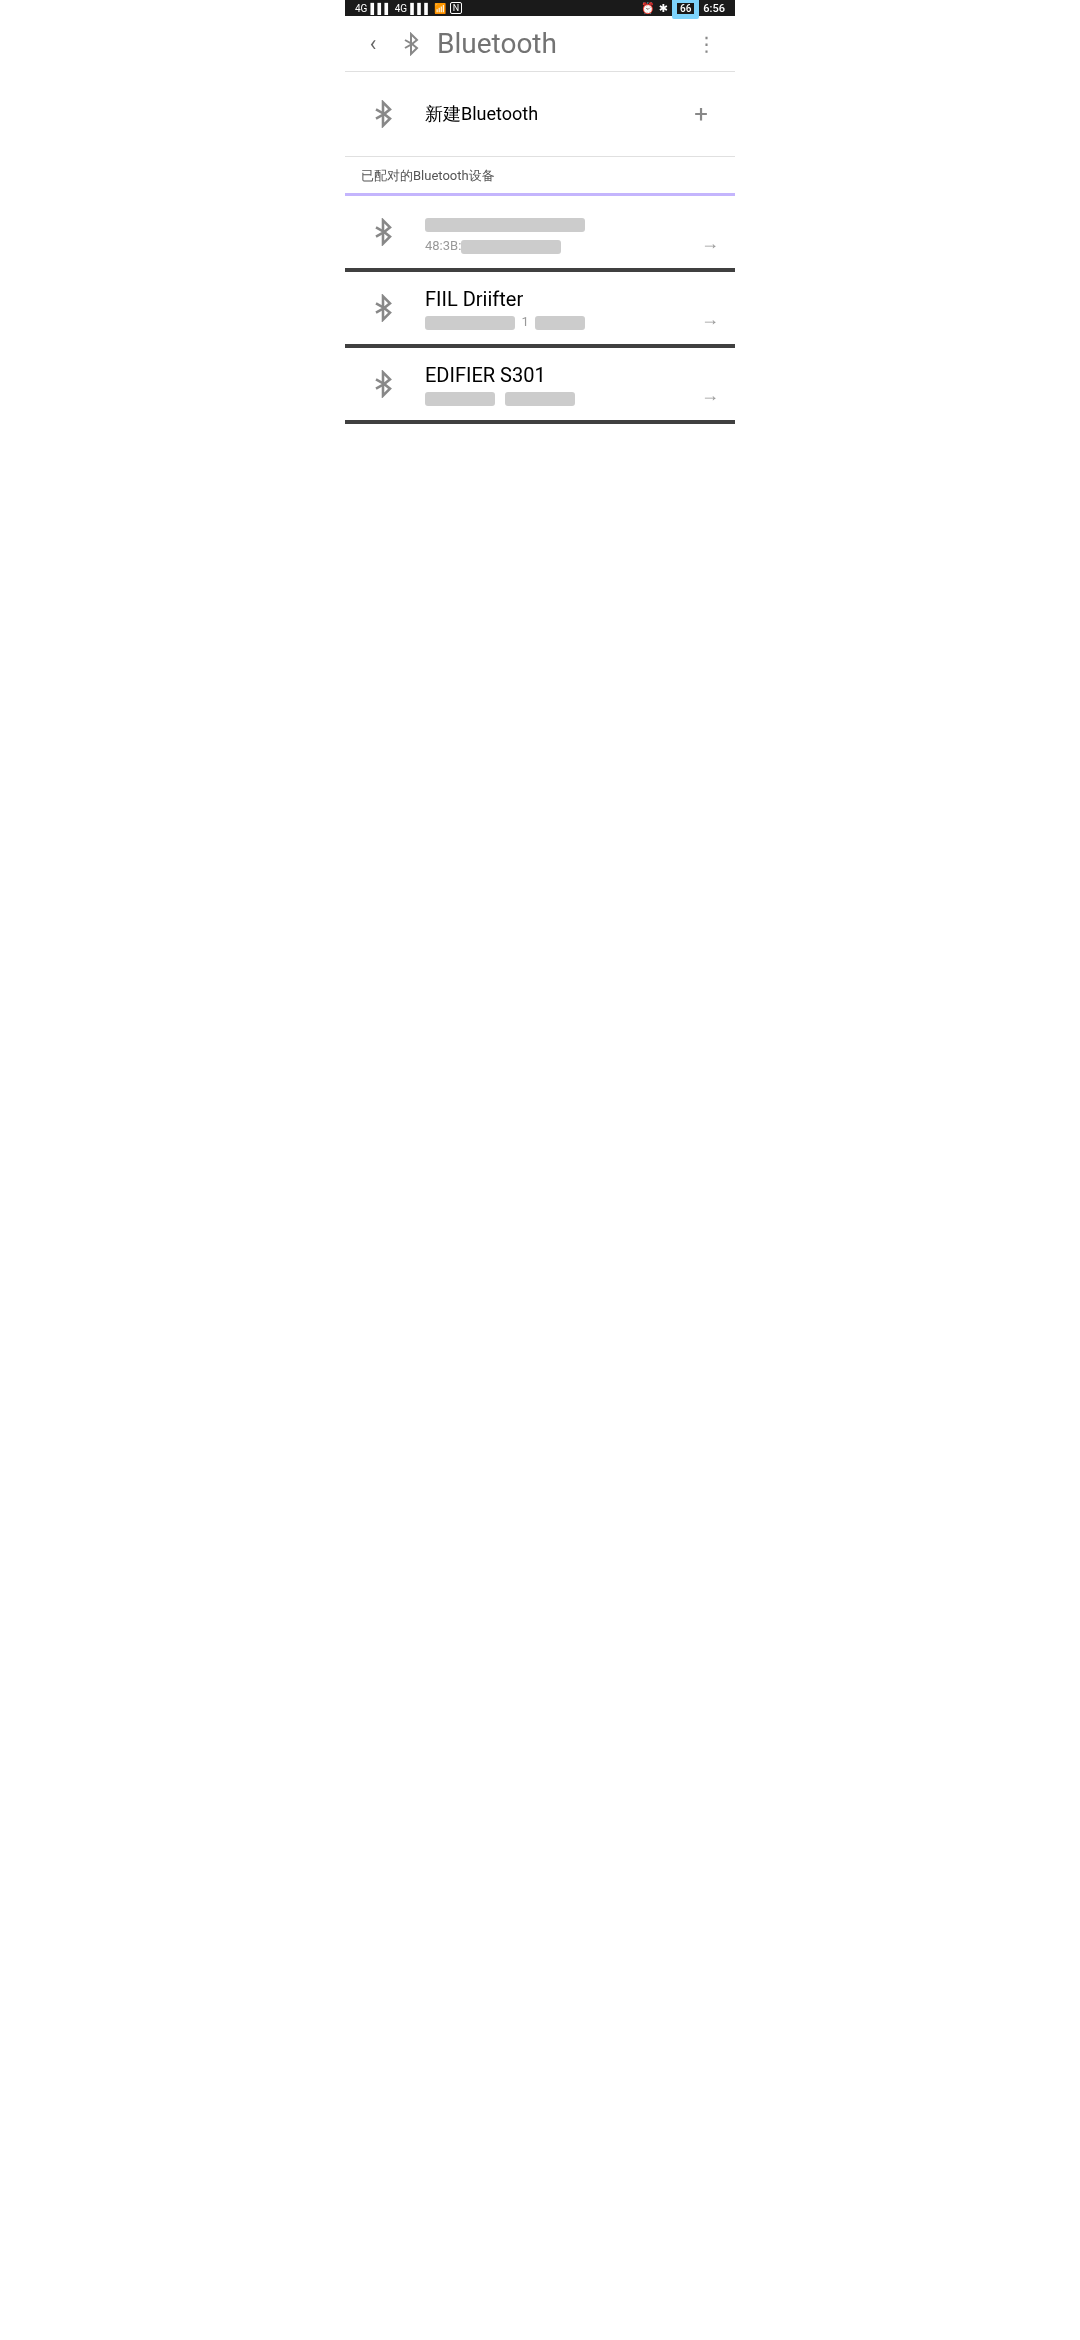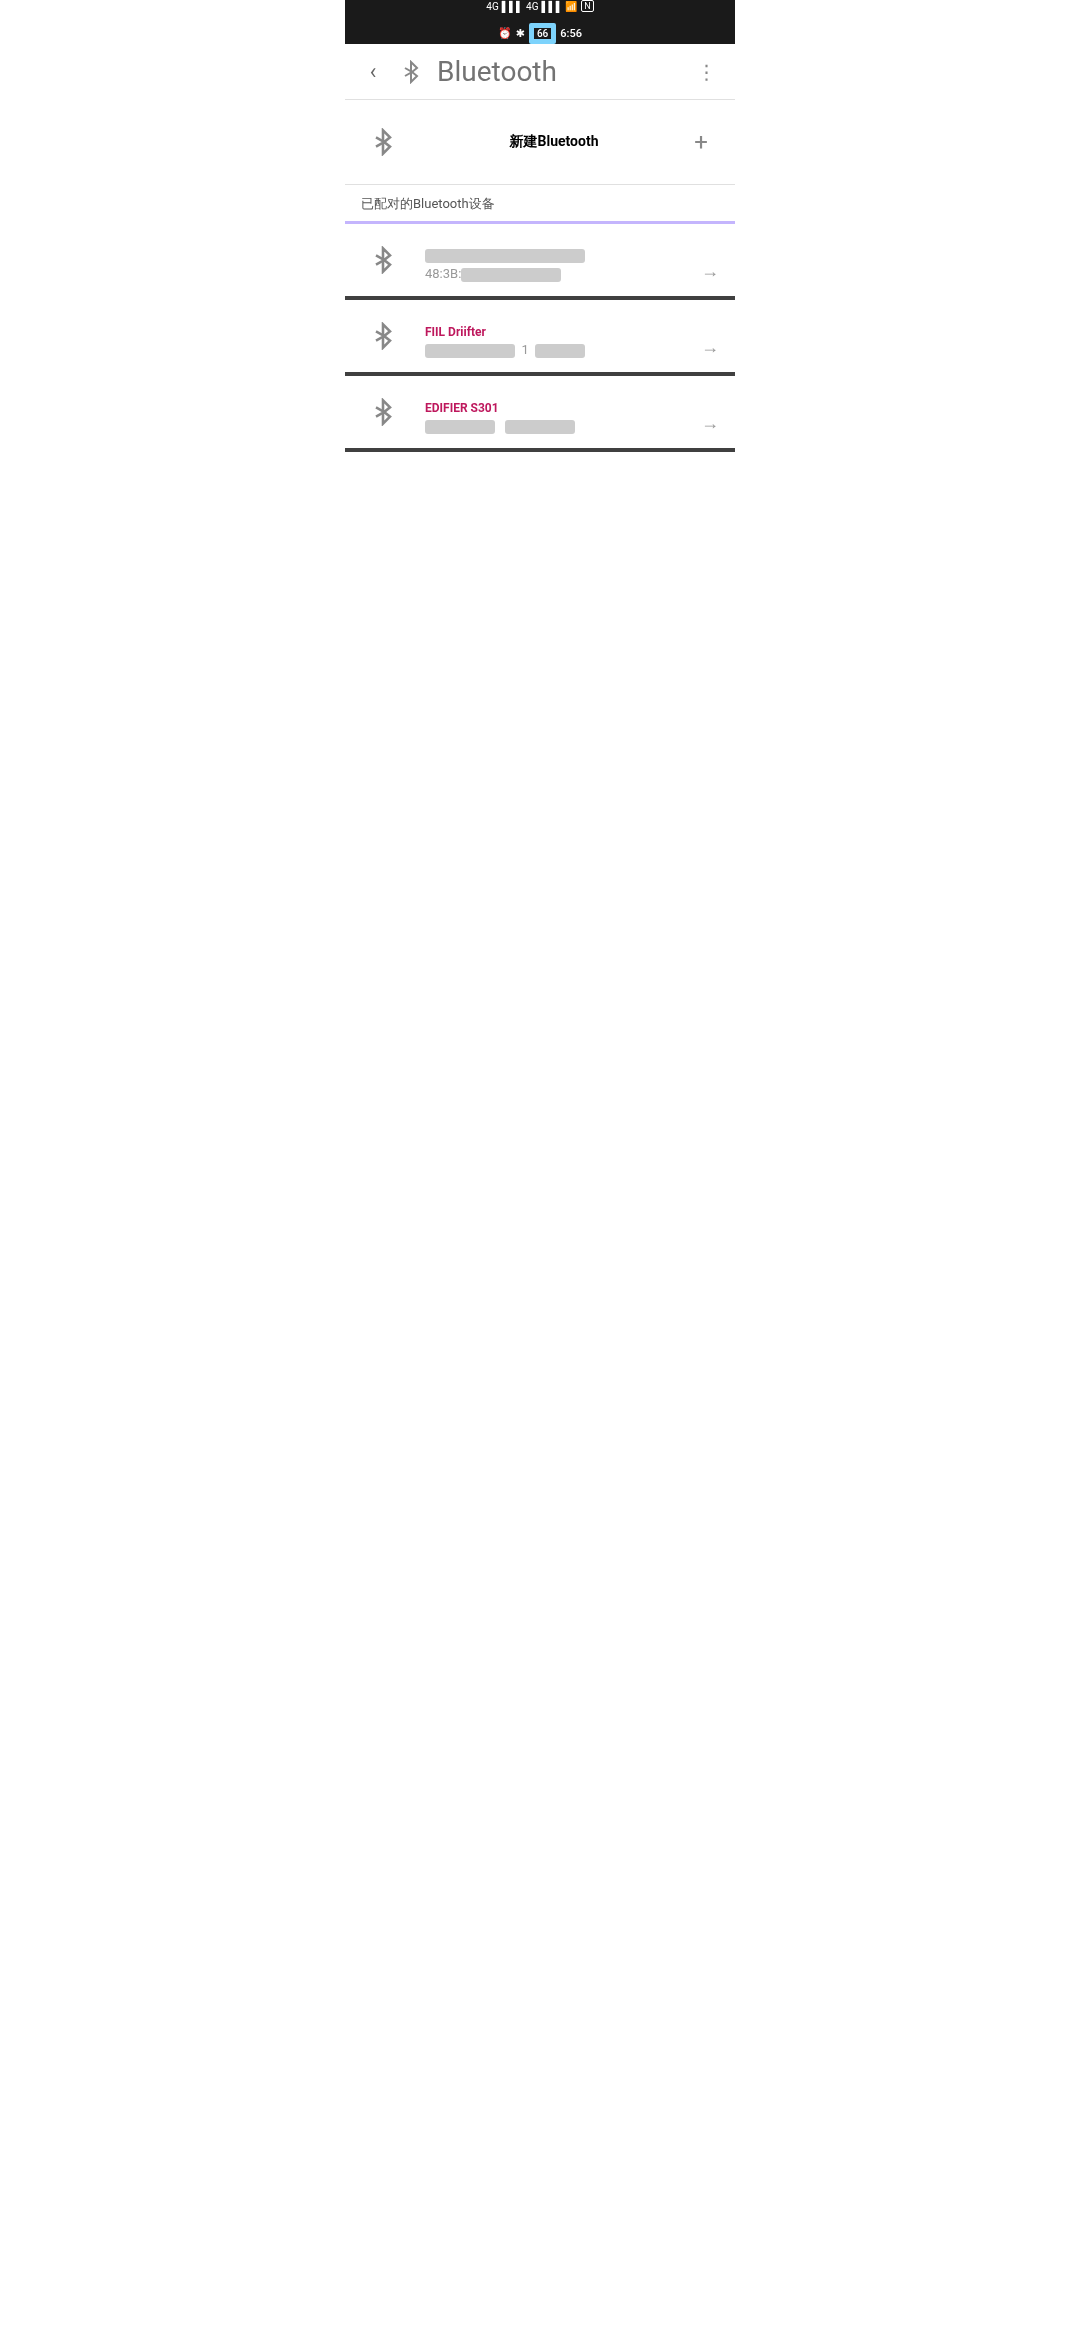--- a/index.html
+++ b/index.html
@@ -16,27 +16,26 @@
       font-family: 'Roboto', sans-serif;
       font-size: 16px;
       color: #000000;
       margin: 0 auto;
     }
 
     
     .status-bar {
       background: #1a1a1a;
       color: #ffffff;
-      height: 44px;
+      height: 16px;
       display: flex;
       align-items: center;
       justify-content: space-between;
       padding: 0 10px;
       font-size: 11px;
-      flex-direction: column;
     }
 
     .status-left {
       display: flex;
       align-items: center;
       gap: 3px;
       font-size: 10px;
     }
 
     .status-right {
@@ -117,24 +116,23 @@
       display: flex;
       align-items: center;
       justify-content: center;
       color: #888;
       font-size: 26px;
       margin-right: 20px;
     }
 
     .new-bt-label {
       flex: 1;
-      font-size: 14px;
-      font-weight: 700;
+      font-size: 18px;
+      font-weight: 400;
       color: #000;
-      text-align: center;
     }
 
     .new-bt-plus {
       color: #888;
       font-size: 24px;
       width: 36px;
       height: 36px;
       display: flex;
       align-items: center;
       justify-content: center;
@@ -169,23 +167,23 @@
       margin-right: 20px;
       flex-shrink: 0;
     }
 
     .device-info {
       flex: 1;
       min-width: 0;
     }
 
     .device-name {
-      font-size: 12px;
-      font-weight: 700;
-      color: #be185d;
+      font-size: 20px;
+      font-weight: 400;
+      color: #000000;
       margin-bottom: 3px;
     }
 
     .device-address {
       font-size: 13px;
       color: #bbb;
       white-space: nowrap;
       overflow: hidden;
     }
 

